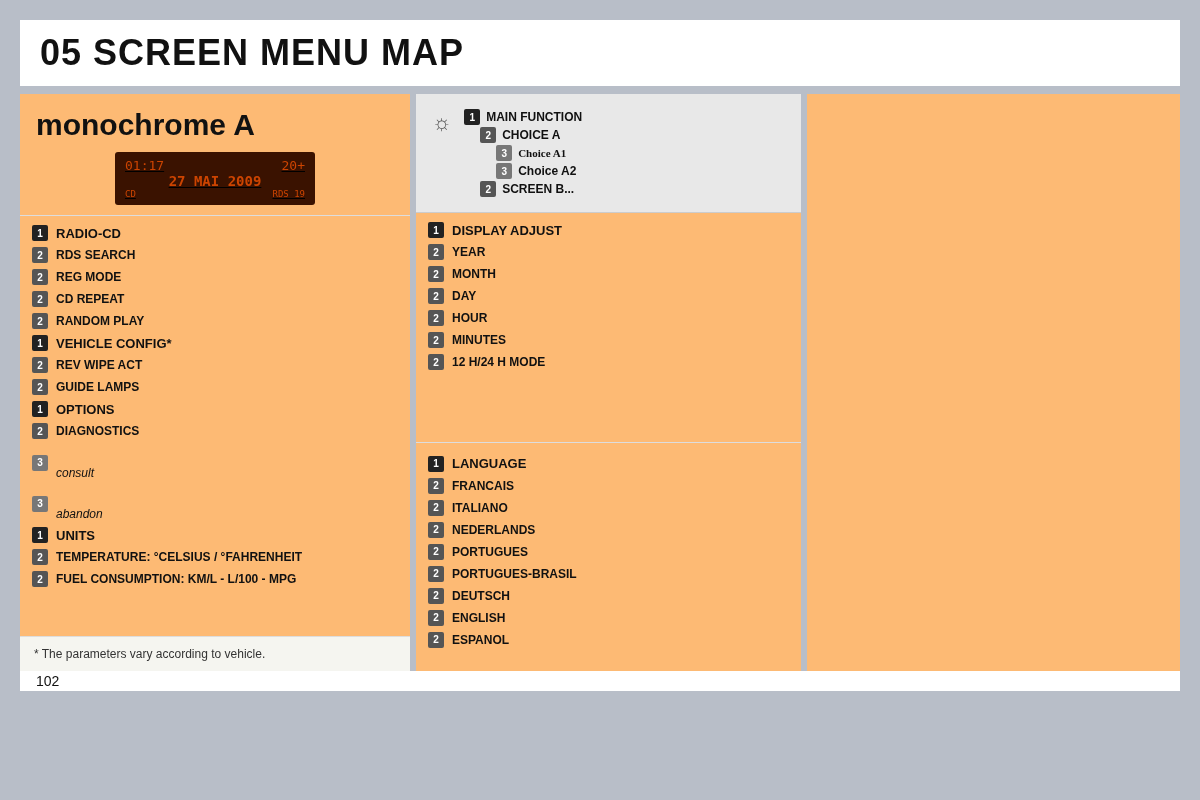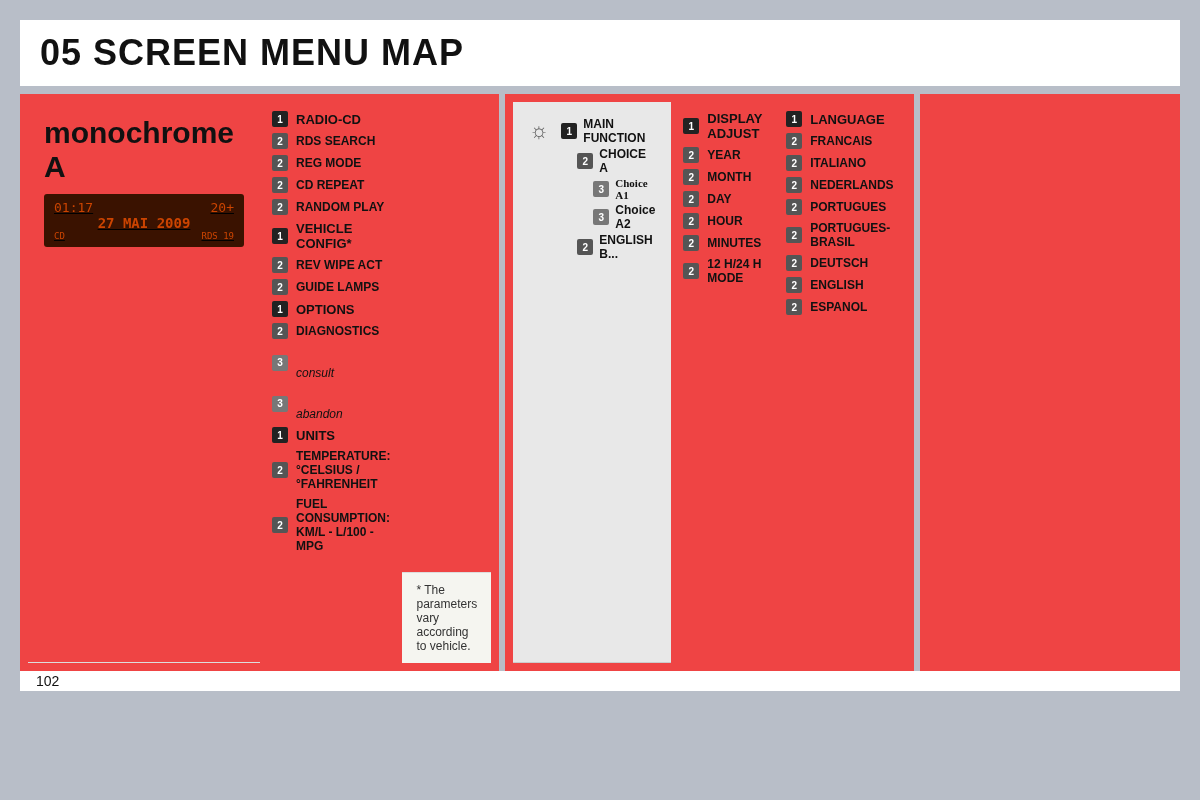--- a/index.html
+++ b/index.html
@@ -28,25 +28,25 @@
       font-weight: 900;
       color: #111;
       letter-spacing: 1px;
     }
     .content-area {
       display: flex;
       flex: 1;
       gap: 6px;
     }
     .panel {
-      background: #ef4444;
+      background: #fdba74;
       flex: 1;
-      padding: 8px;
-      display: flex;
-      flex-direction: row;
+      padding: 0;
+      display: flex;
+      flex-direction: column;
     }
     
     .left-panel {
       flex: 0 0 390px;
     }
     .monochrome-header {
       padding: 14px 16px 10px;
       border-bottom: 1px solid #ddd;
     }
     .monochrome-title {
@@ -290,21 +290,21 @@
             <div class="nav-tree-item" style="padding-left: 32px;">
               <span class="badge badge-3">3</span>
               <span style="font-size: 11px; font-weight: bold; color: rgb(17, 17, 17); font-family: Liberation Serif, serif;">Choice A1</span>
             </div>
             <div class="nav-tree-item" style="padding-left: 32px;">
               <span class="badge badge-3">3</span>
               <span style="font-size: 12px; font-weight: bold; color: rgb(17, 17, 17);">Choice A2</span>
             </div>
             <div class="nav-tree-item" style="padding-left: 16px;">
               <span class="badge badge-2">2</span>
-              <span style="font-size: 12px; font-weight: bold; color: rgb(17, 17, 17);">ENGLISH B...</span>
+              <span style="font-size: 12px; font-weight: bold; color: rgb(17, 17, 17);">SCREEN B...</span>
             </div>
           </div>
       </div>
 
       <div class="menu-items" id="middle-menu-top">
           <div class="menu-item">
             <span class="badge badge-1">1</span>
             <span class="menu-label level1">DISPLAY ADJUST</span>
           </div>
           <div class="menu-item">

